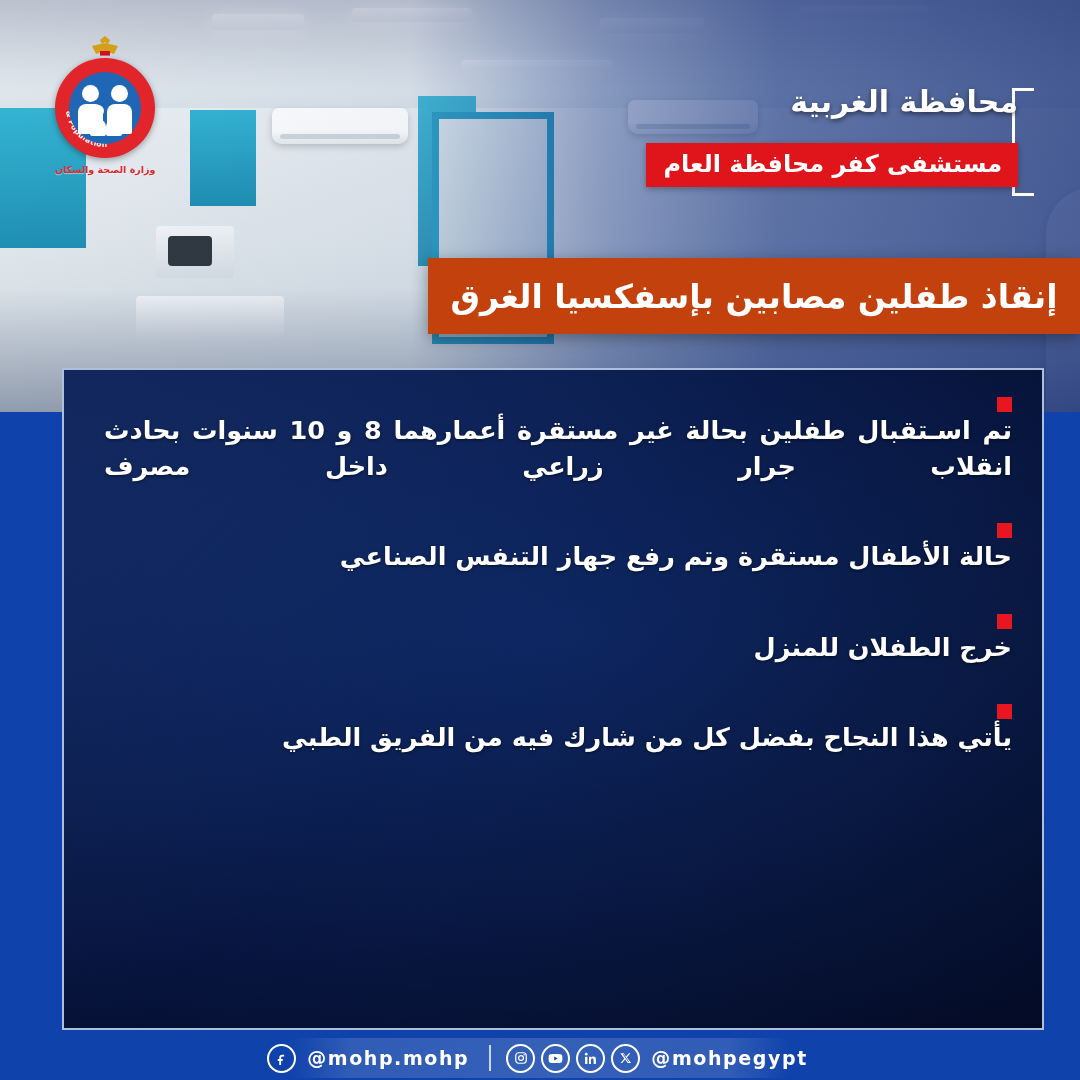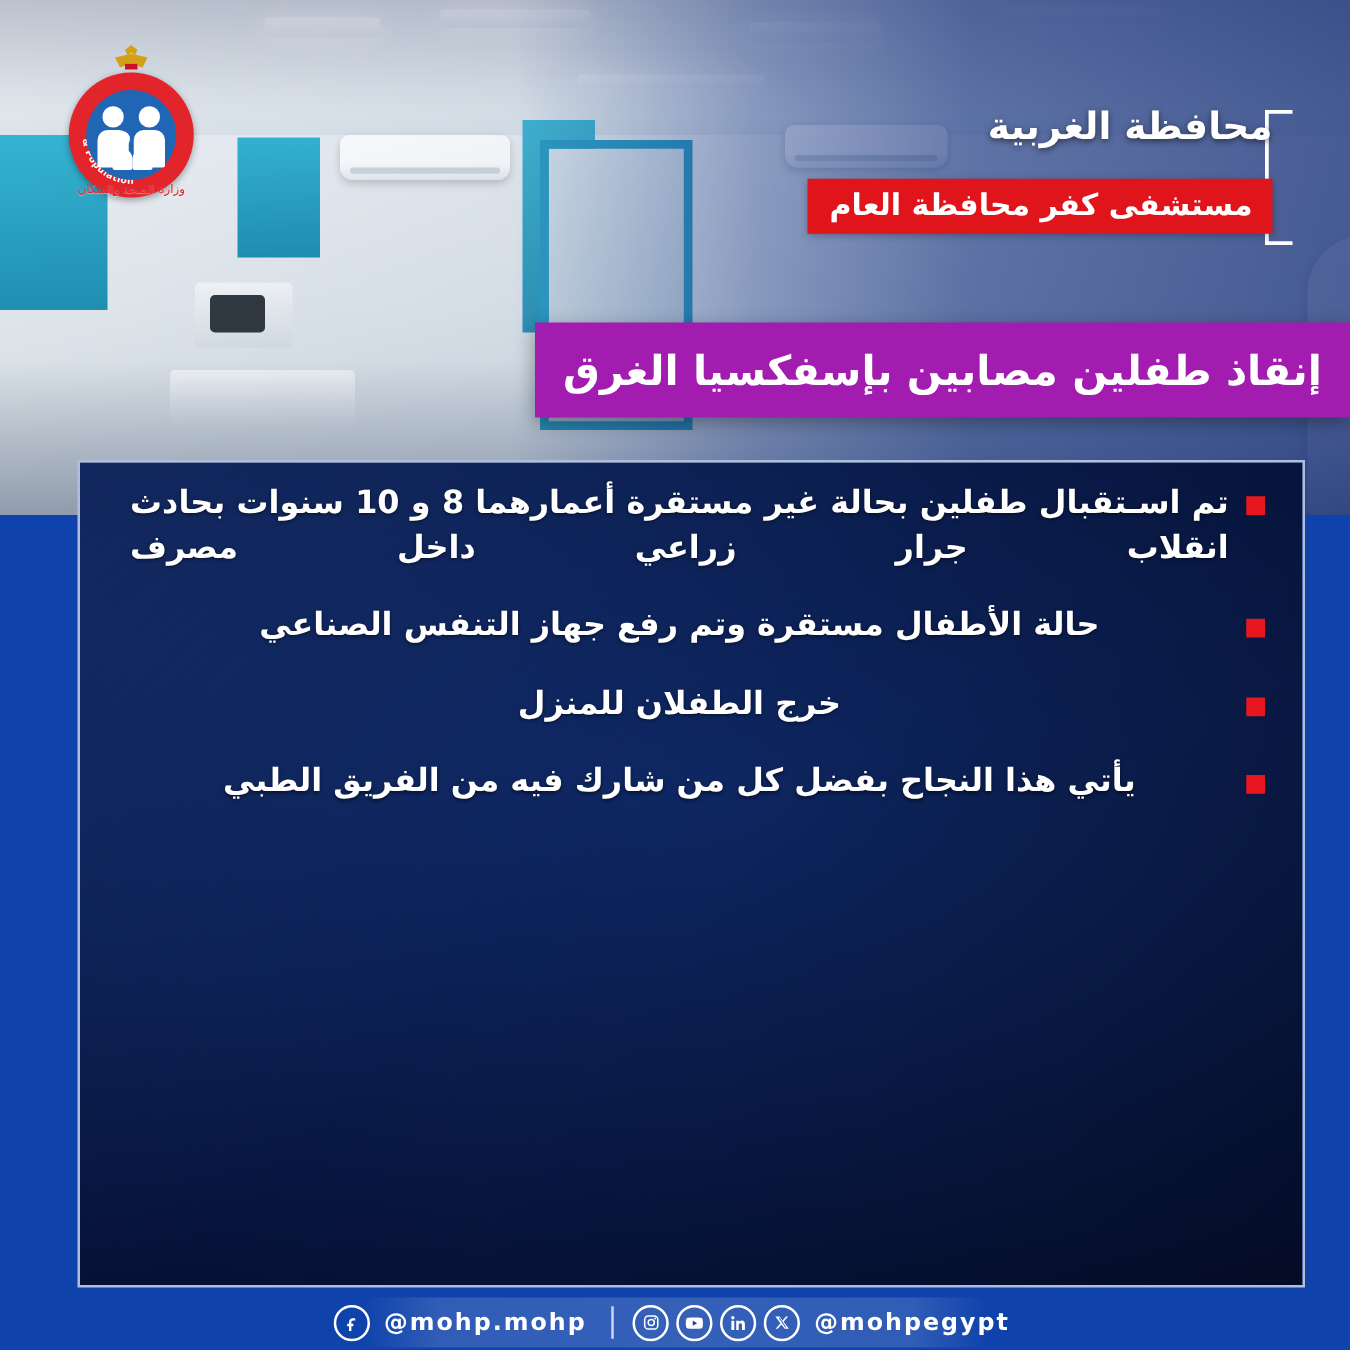--- a/index.html
+++ b/index.html
@@ -111,22 +111,22 @@
     width: 72px; height: 72px; border-radius: 50%;
     background: #1f66b5;
   }
   .fig { position: absolute; background: #ffffff; }
   .fig-head { border-radius: 50%; }
   .fig-body { border-radius: 8px 8px 2px 2px; }
   .logo-ring-text {
     position: absolute; left: 0; top: 0; width: 100px; height: 100px;
   }
   .logo-ar {
-    position: absolute; left: 50%; top: 118px; transform: translateX(-50%);
-    font-size: 9.5px; color: #e2252b; font-weight: normal; white-space: nowrap;
+    position: absolute; left: 50%; top: 136px; transform: translateX(-50%);
+    font-size: 9.5px; color: #e2252b; font-weight: bold; white-space: nowrap;
     text-shadow: 0 1px 1px rgba(255,255,255,.5);
   }
 
   
   .gov-title {
     position: absolute; right: 62px; top: 84px;
     font-size: 30px; font-weight: bold; color: #ffffff;
     letter-spacing: .5px; text-align: right;
     text-shadow: 0 2px 5px rgba(0,0,0,.55);
     direction: rtl;
@@ -144,21 +144,21 @@
     width: 22px; height: 108px;
     border: 3px solid #ffffff;
     border-right: none;
     box-sizing: border-box;
   }
 
   
   .main-title {
     position: absolute; left: 428px; top: 258px;
     width: 652px; height: 76px;
-    background: #a21caf;
+    background: #c2410c;
     display: flex; align-items: center; justify-content: center;
     box-shadow: 0 4px 14px rgba(0,0,0,.35);
   }
   .main-title span {
     color: #ffffff; font-size: 33px; font-weight: bold;
     direction: rtl; white-space: nowrap; letter-spacing: .3px;
   }
 
   
   .content-panel {
@@ -177,21 +177,21 @@
     pointer-events: none;
   }
 
   .bullet-list {
     position: relative;
     padding: 14px 30px 10px 40px;
     direction: rtl;
   }
   .bullet-item {
     display: flex;
-    flex-direction: row;
+    flex-direction: column;
     align-items: flex-start;
     margin-bottom: 26px;
   }
   .bullet-mark {
     flex: 0 0 auto;
     width: 15px; height: 15px;
     background: #e8171f;
     margin-top: 13px;
     margin-left: 14px;
   }

